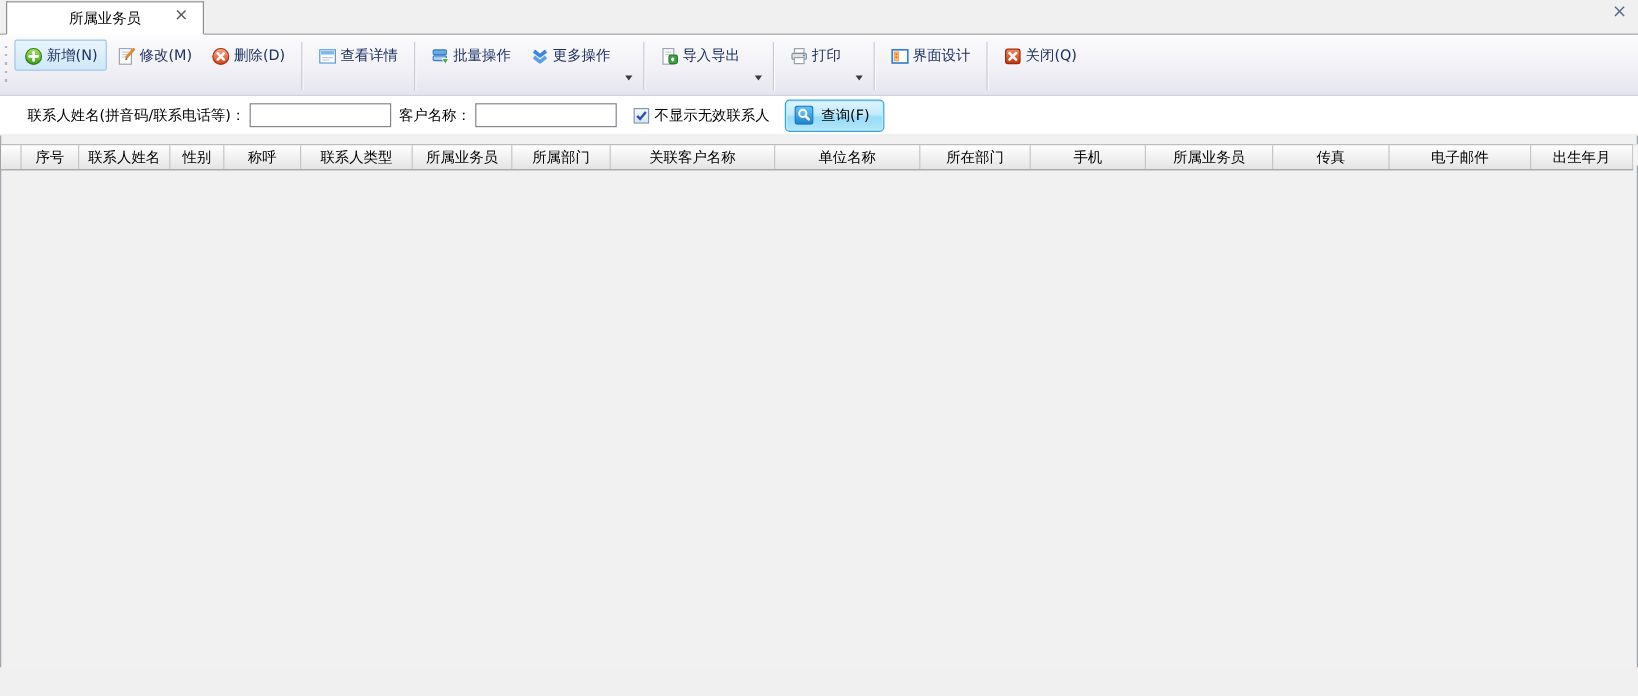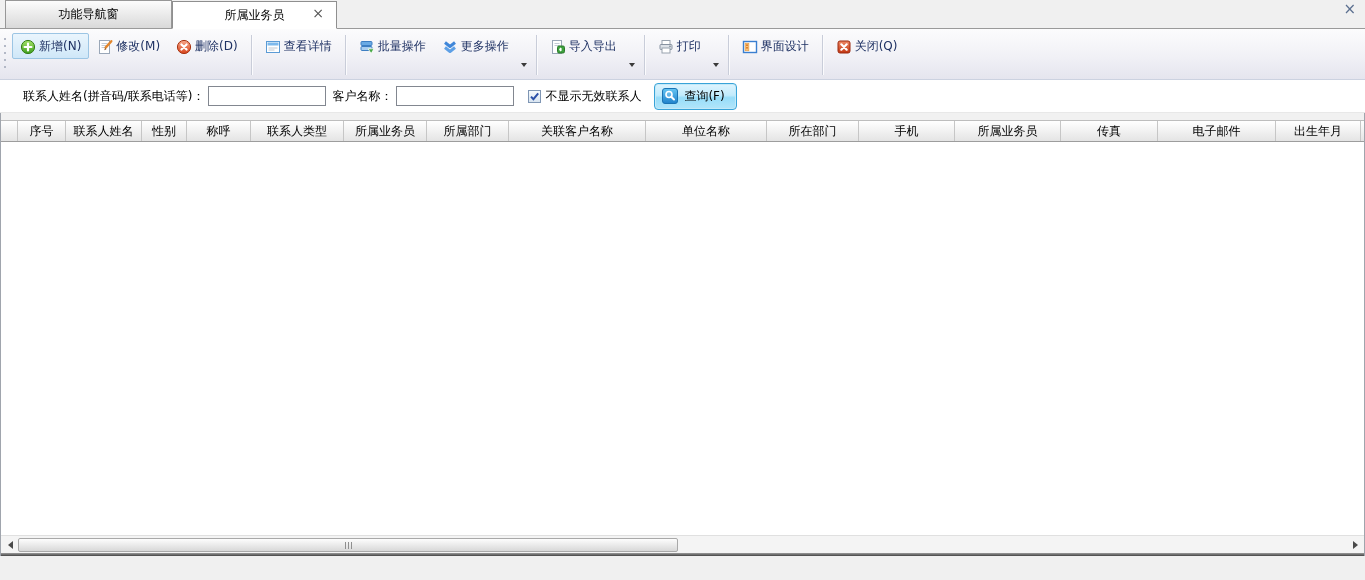--- a/index.html
+++ b/index.html
@@ -32,21 +32,21 @@
   .filterbar { height:33px; background:#fff; border-bottom:1px solid #e8e8e8; display:flex; align-items:center; padding-left:23px; }
   .flabel { color:#000; white-space:nowrap; }
   .txt { width:118px; height:20px; border:1px solid #828790; background:#fff; margin:0 6px 0 4px; padding:0 3px; font:inherit; }
   .checkbox { width:13px; height:13px; border:1px solid #7f96b4; background:linear-gradient(#f5f9fc,#d9e5f1); display:inline-flex; align-items:center; justify-content:center; margin:0 4px 0 8px; cursor:pointer; }
   .querybtn { margin-left:13px; height:27px; padding:0 11px 0 7px; display:inline-flex; align-items:center; gap:6px;
               background:linear-gradient(#def4fe 0%, #c2ebfc 45%, #97ddf9 55%, #b2e5fa 100%);
               border:1px solid #38a3d8; border-radius:4px; box-shadow:inset 0 0 0 1px #c4e9f8; font:inherit; color:#000; cursor:pointer; }
   .qicon { width:16px; height:16px; display:block; }
 
   
-  .gridpanel { height:443px; background:#f1f1f1; border-left:1px solid #a0a5ad; border-right:1px solid #a0a5ad; padding-top:7px; display:flex; flex-direction:column; }
+  .gridpanel { height:443px; background:#f1f1f1; border-left:1px solid #a0a5ad; border-right:1px solid #a0a5ad; padding-top:7px; display:flex; flex-direction:row; }
   .grid-header { display:flex; height:22px; background:linear-gradient(#ffffff,#e4e4e4); border-top:1px solid #bdbdbd; border-bottom:1px solid #9d9d9d; flex:0 0 22px; }
   .hc { border-right:1px solid #c6c6c6; display:flex; align-items:center; justify-content:center; font-size:12px; color:#000; height:100%; white-space:nowrap; overflow:hidden; cursor:pointer; }
   .hc.ind { width:17px; cursor:default; }
   .hc.fill { flex:1; border-right:none; cursor:default; }
   .grid-body { flex:1; background:#fff; }
 
   
   .hscroll { height:18px; background:#f4f4f4; border-top:1px solid #e0e0e0; display:flex; align-items:center; padding:0 2px; flex:0 0 18px; }
   .sarrow { width:14px; height:14px; border:none; background:transparent; display:flex; align-items:center; justify-content:center; cursor:pointer; flex:0 0 14px; }
   .tri-left  { width:0; height:0; border-top:4px solid transparent; border-bottom:4px solid transparent; border-right:5px solid #4a4a4a; }
@@ -55,23 +55,20 @@
   .sthumb { position:absolute; left:1px; top:1px; width:660px; height:14px; background:linear-gradient(#fdfdfd,#d8d8d8); border:1px solid #a9a9a9; border-radius:2px; display:flex; align-items:center; justify-content:center; cursor:grab; }
   .sgrip i { display:inline-block; width:1px; height:7px; background:#8f8f8f; margin:0 1px; }
   .bottomedge { height:3px; background:linear-gradient(#9b9b9b,#454545); flex:0 0 3px; }
 </style>
 </head>
 <body>
 
 <div class="app">
 
   <div class="tabstrip">
-    <div class="tab inactive">
-      <span>功能导航窗</span>
-    </div>
     <div class="tab active">
       <span>所属业务员</span>
       <span class="tab-close">×</span>
     </div>
     <span class="win-close">×</span>
   </div>
 
   <div class="toolbar">
     <span class="tgrip"></span>
 

